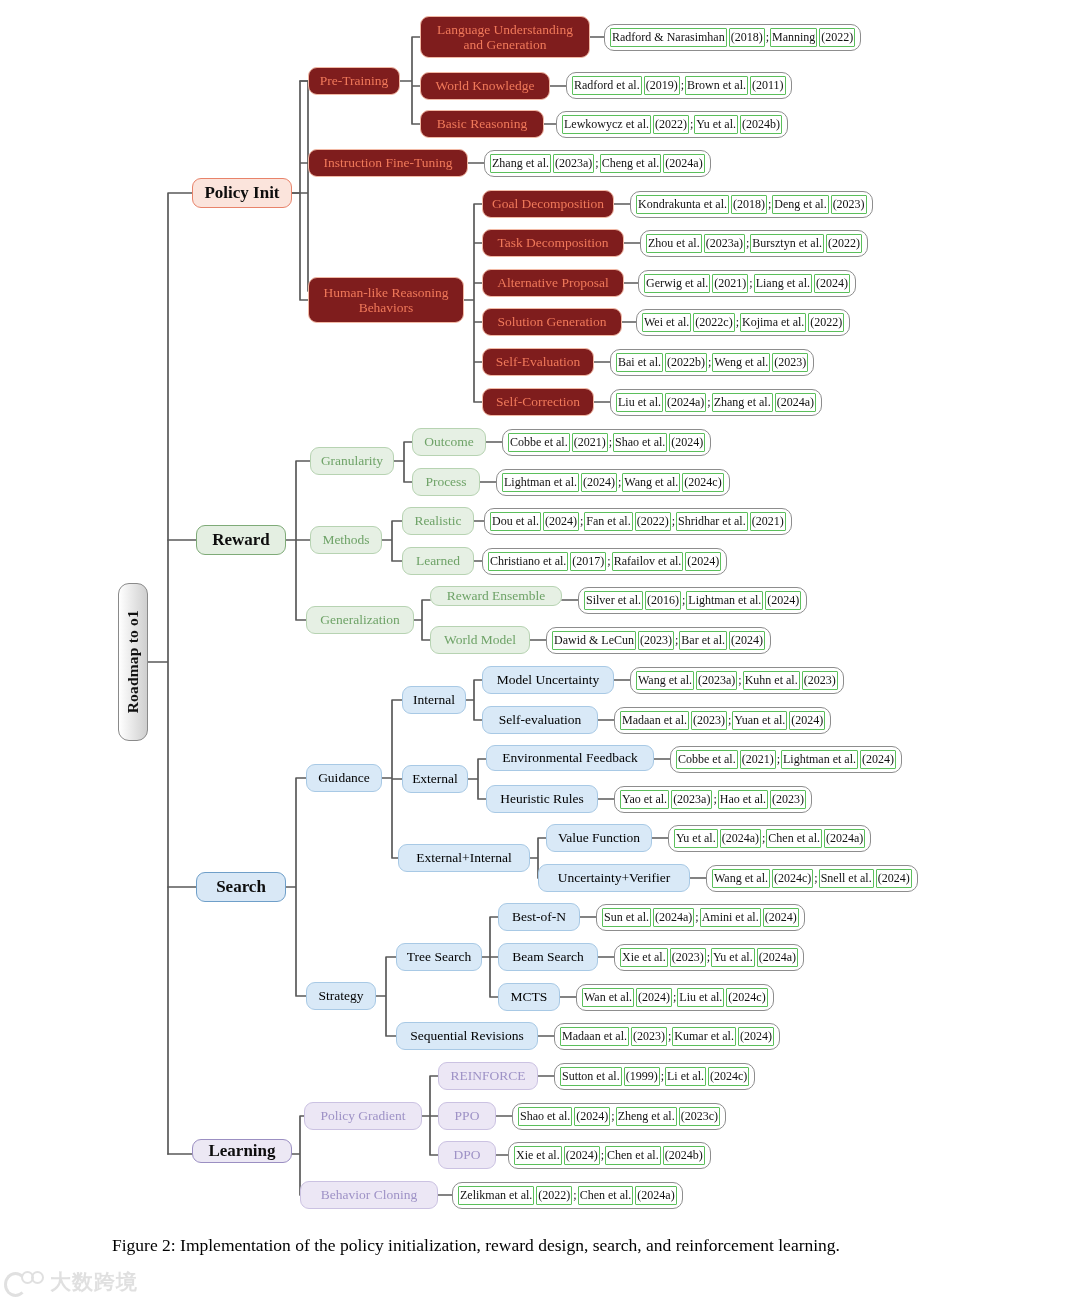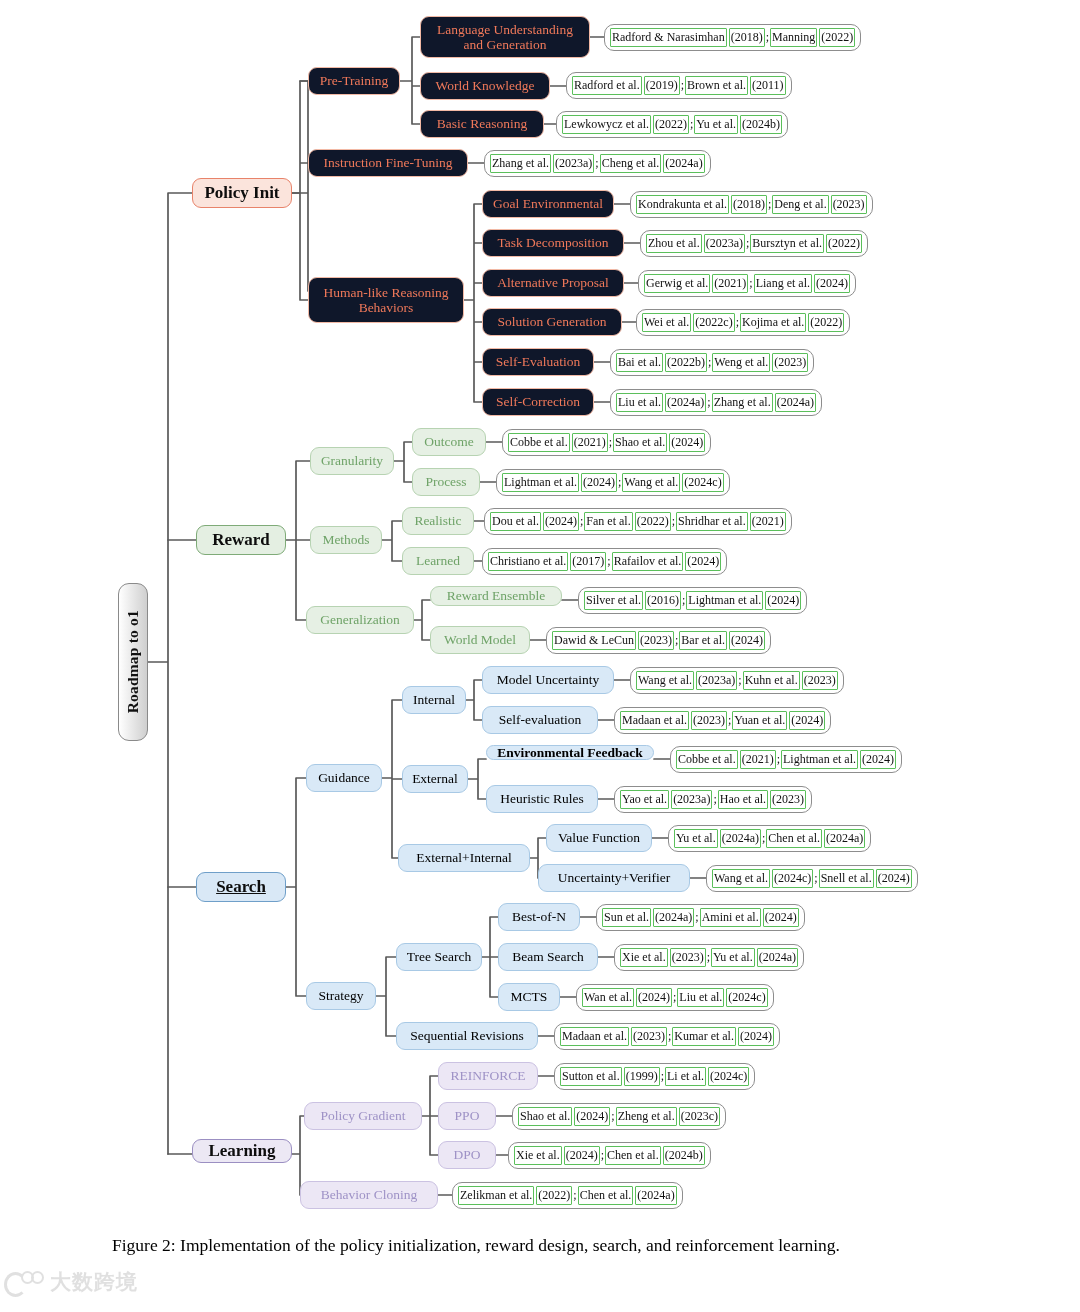--- a/index.html
+++ b/index.html
@@ -27,26 +27,26 @@
   }
   .root .vtext{
     writing-mode:vertical-rl;transform:rotate(180deg);
     white-space:nowrap;letter-spacing:.2px;
   }
 
   
   .l1{font-weight:700;font-size:17px;color:#0d0d0d;}
   .l1.c-orange{background:#fbe4dc;border-color:#e8836a;}
   .l1.c-green {background:#e4efe2;border-color:#7fab78;}
-  .l1.c-blue  {background:#d9e8f6;border-color:#6f9fc9;text-decoration:underline;}
+  .l1.c-blue  {background:#d9e8f6;border-color:#6f9fc9;}
   .l1.c-purple{background:#ece8f4;border-color:#9b8fc2;}
 
   
   .cat{font-size:13.5px;}
-  .cat.c-orange{background:#0f172a;border-color:#f2b9a5;color:#f0795a;}
+  .cat.c-orange{background:#7f1d1d;border-color:#f2b9a5;color:#f0795a;}
   .cat.c-green {background:#e6f0e4;border-color:#b7d3b2;color:#6fa368;}
   .cat.c-blue  {background:#d9e9f7;border-color:#a8c9e5;color:#000000;}
   .cat.c-purple{background:#ece7f5;border-color:#cbc2e2;color:#9e92c6;}
 
   
   .cite{
     position:absolute;box-sizing:border-box;
     border:1.3px solid #8d8d8d;border-radius:10px;background:#fff;
     display:flex;align-items:center;white-space:nowrap;
     padding:2px 5px;height:26px;font-size:12px;color:#111;
@@ -151,21 +151,21 @@
       <div class="node cat c-orange" style="left: 420px; top: 110px; width: 124px; height: 28px;">
         <span>Basic Reasoning</span>
       </div>
       <div class="node cat c-orange" style="left: 308px; top: 149px; width: 160px; height: 28px;">
         <span>Instruction Fine-Tuning</span>
       </div>
       <div class="node cat c-orange" style="left: 308px; top: 277px; width: 156px; height: 46px;">
         <span>Human-like Reasoning Behaviors</span>
       </div>
       <div class="node cat c-orange" style="left: 482px; top: 190px; width: 132px; height: 28px;">
-        <span>Goal Environmental</span>
+        <span>Goal Decomposition</span>
       </div>
       <div class="node cat c-orange" style="left: 482px; top: 229px; width: 142px; height: 28px;">
         <span>Task Decomposition</span>
       </div>
       <div class="node cat c-orange" style="left: 482px; top: 269px; width: 142px; height: 28px;">
         <span>Alternative Proposal</span>
       </div>
       <div class="node cat c-orange" style="left: 482px; top: 308px; width: 140px; height: 28px;">
         <span>Solution Generation</span>
       </div>
@@ -216,21 +216,21 @@
       </div>
       <div class="node cat c-blue" style="left: 482px; top: 666px; width: 132px; height: 28px;">
         <span>Model Uncertainty</span>
       </div>
       <div class="node cat c-blue" style="left: 482px; top: 706px; width: 116px; height: 28px;">
         <span>Self-evaluation</span>
       </div>
       <div class="node cat c-blue" style="left: 402px; top: 765px; width: 66px; height: 28px;">
         <span>External</span>
       </div>
-      <div class="node cat c-blue" style="left: 486px; top: 745px; width: 168px; height: 15px; font-weight: bold;">
+      <div class="node cat c-blue" style="left: 486px; top: 745px; width: 168px; height: 26px;">
         <span>Environmental Feedback</span>
       </div>
       <div class="node cat c-blue" style="left: 486px; top: 785px; width: 112px; height: 28px;">
         <span>Heuristic Rules</span>
       </div>
       <div class="node cat c-blue" style="left: 398px; top: 844px; width: 132px; height: 28px;">
         <span>External+Internal</span>
       </div>
       <div class="node cat c-blue" style="left: 546px; top: 824px; width: 106px; height: 28px;">
         <span>Value Function</span>

